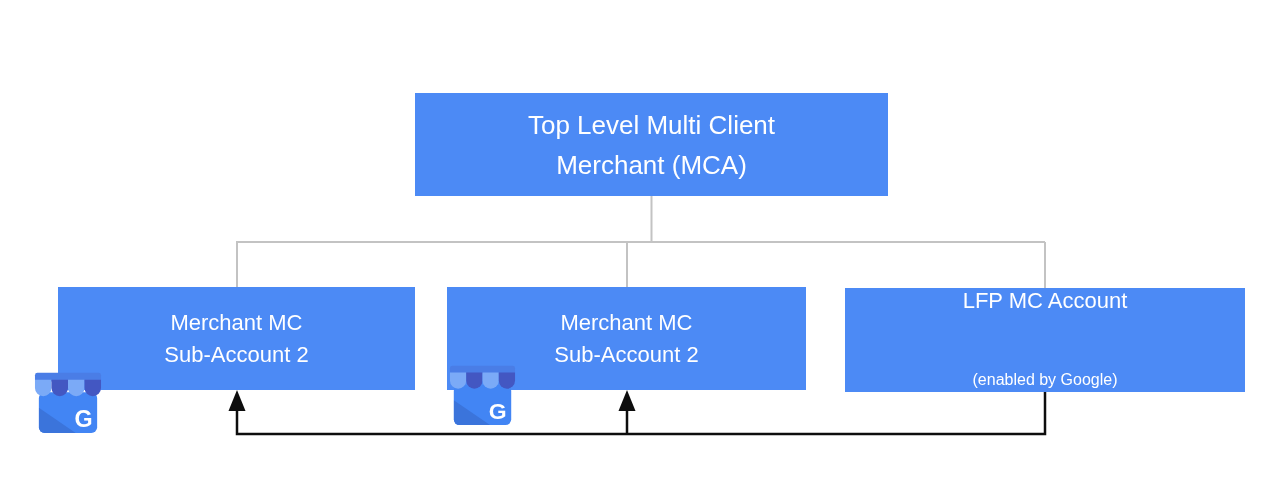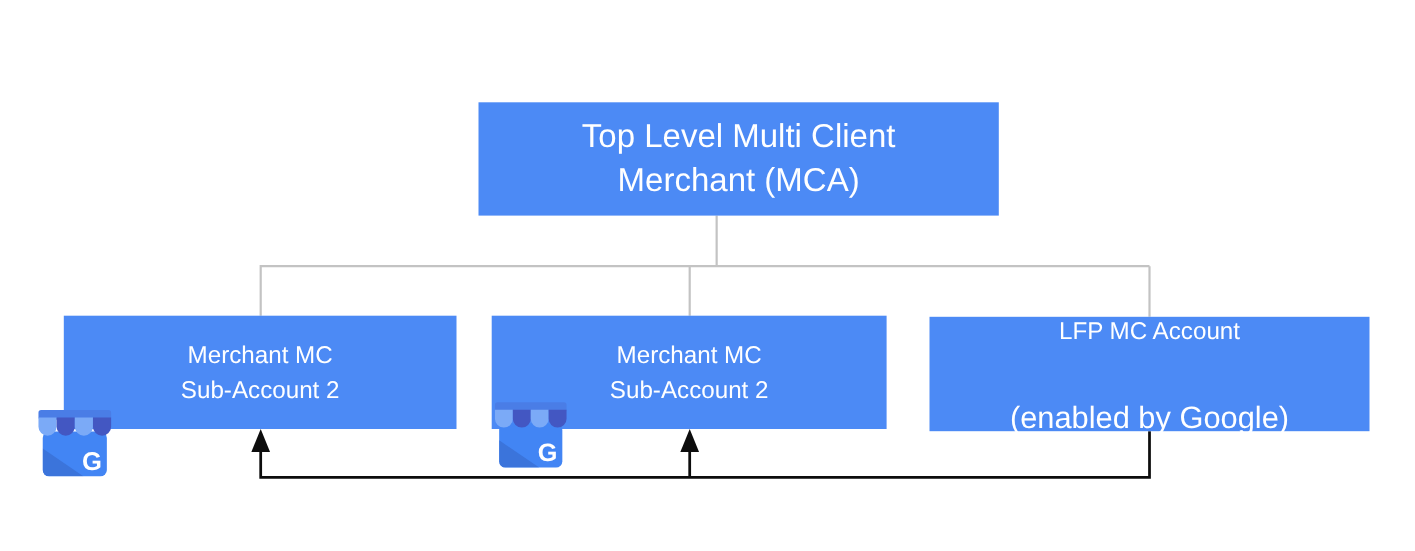--- a/index.html
+++ b/index.html
@@ -28,23 +28,22 @@
     flex-direction: column;
     align-items: center;
     justify-content: center;
     text-align: center;
     box-sizing: border-box;
   }
 
   .node-top {
     left: 415px; top: 93px;
     width: 473px; height: 103px;
-    font-size: 30px;
+    font-size: 26px;
     line-height: 40px;
-    margin-left: 20px;
   }
 
   .node-c1 {
     left: 58px; top: 287px;
     width: 357px; height: 103px;
     font-size: 22px;
     line-height: 32px;
   }
 
   .node-c2 {
@@ -54,21 +53,21 @@
     line-height: 32px;
   }
 
   .node-c3 {
     left: 845px; top: 288px;
     width: 400px; height: 104px;
     font-size: 22px;
     line-height: 31px;
     gap: 48px;
   }
-  .node-c3 .sub-line { font-size: 28px; }
+  .node-c3 .sub-line { font-size: 16px; }
 
   .gmb-icon { position: absolute; }
   .gmb-icon.i1 { left: 33px; top: 367px; width: 70px; height: 68px; }
   .gmb-icon.i2 { left: 448px; top: 360px; width: 69px; height: 67px; }
 </style>
 </head>
 <body>
 
 <div class="canvas">
 

